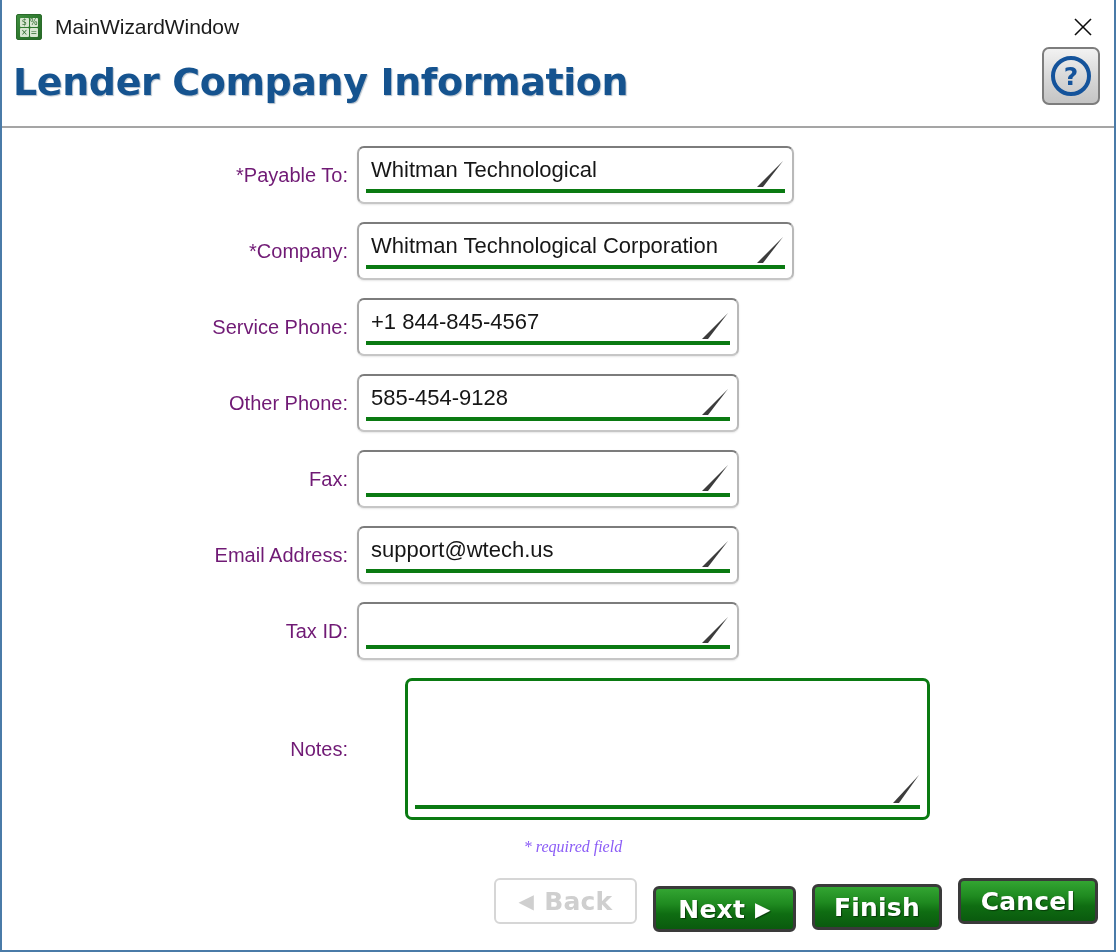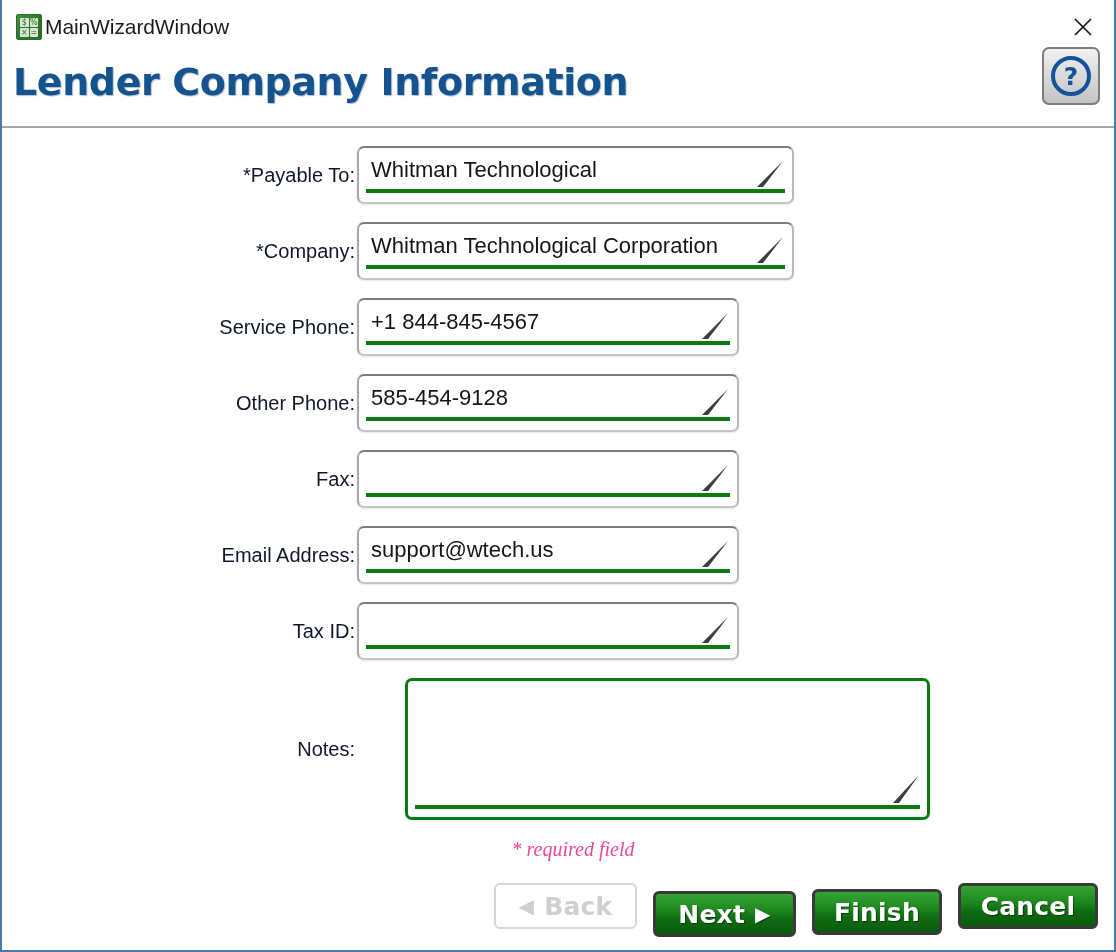--- a/index.html
+++ b/index.html
@@ -50,21 +50,21 @@
   .app-icon span {
     background: #d9e7d2;
     color: #2d6a2d;
     font-size: 8px;
     line-height: 9px;
     text-align: center;
     font-family: "DejaVu Sans", sans-serif;
     border-radius: 1px;
   }
   #title-text {
-    margin-left: 3px;
+    margin-left: 13px;
     font-size: 21px;
     color: #1b1b1b;
     font-family: "Liberation Sans", sans-serif;
     letter-spacing: -0.1px;
   }
   #close-btn {
     position: absolute;
     right: 16px;
     top: 13px;
     width: 30px;
@@ -131,24 +131,24 @@
   }
   .row {
     display: flex;
     align-items: center;
     margin-bottom: 18px;
   }
   .row-notes { align-items: stretch; gap: 48px; }
   .label {
     width: 355px;
     text-align: right;
-    padding-right: 2px;
+    padding-right: 9px;
     box-sizing: border-box;
     font-size: 20px;
-    color: #0f172a;
+    color: #701a75;
     font-family: "Liberation Sans", sans-serif;
     white-space: nowrap;
     flex: none;
   }
   .label-notes {
     display: flex;
     align-items: center;
     justify-content: flex-end;
   }
 
@@ -232,23 +232,23 @@
     font-size: 22px;
     color: #161616;
     line-height: 28px;
     font-family: "Liberation Sans", sans-serif;
   }
 
   
   #required-note {
     margin-top: 16px;
     text-align: center;
-    font-size: 20px;
+    font-size: 16px;
     font-style: italic;
-    color: #ec4899;
+    color: #8b5cf6;
     font-family: "Liberation Serif", serif;
     padding-left: 30px;
   }
   #buttons {
     margin-top: 14px;
     display: flex;
     justify-content: flex-end;
     align-items: center;
     gap: 16px;
     padding-right: 16px;

